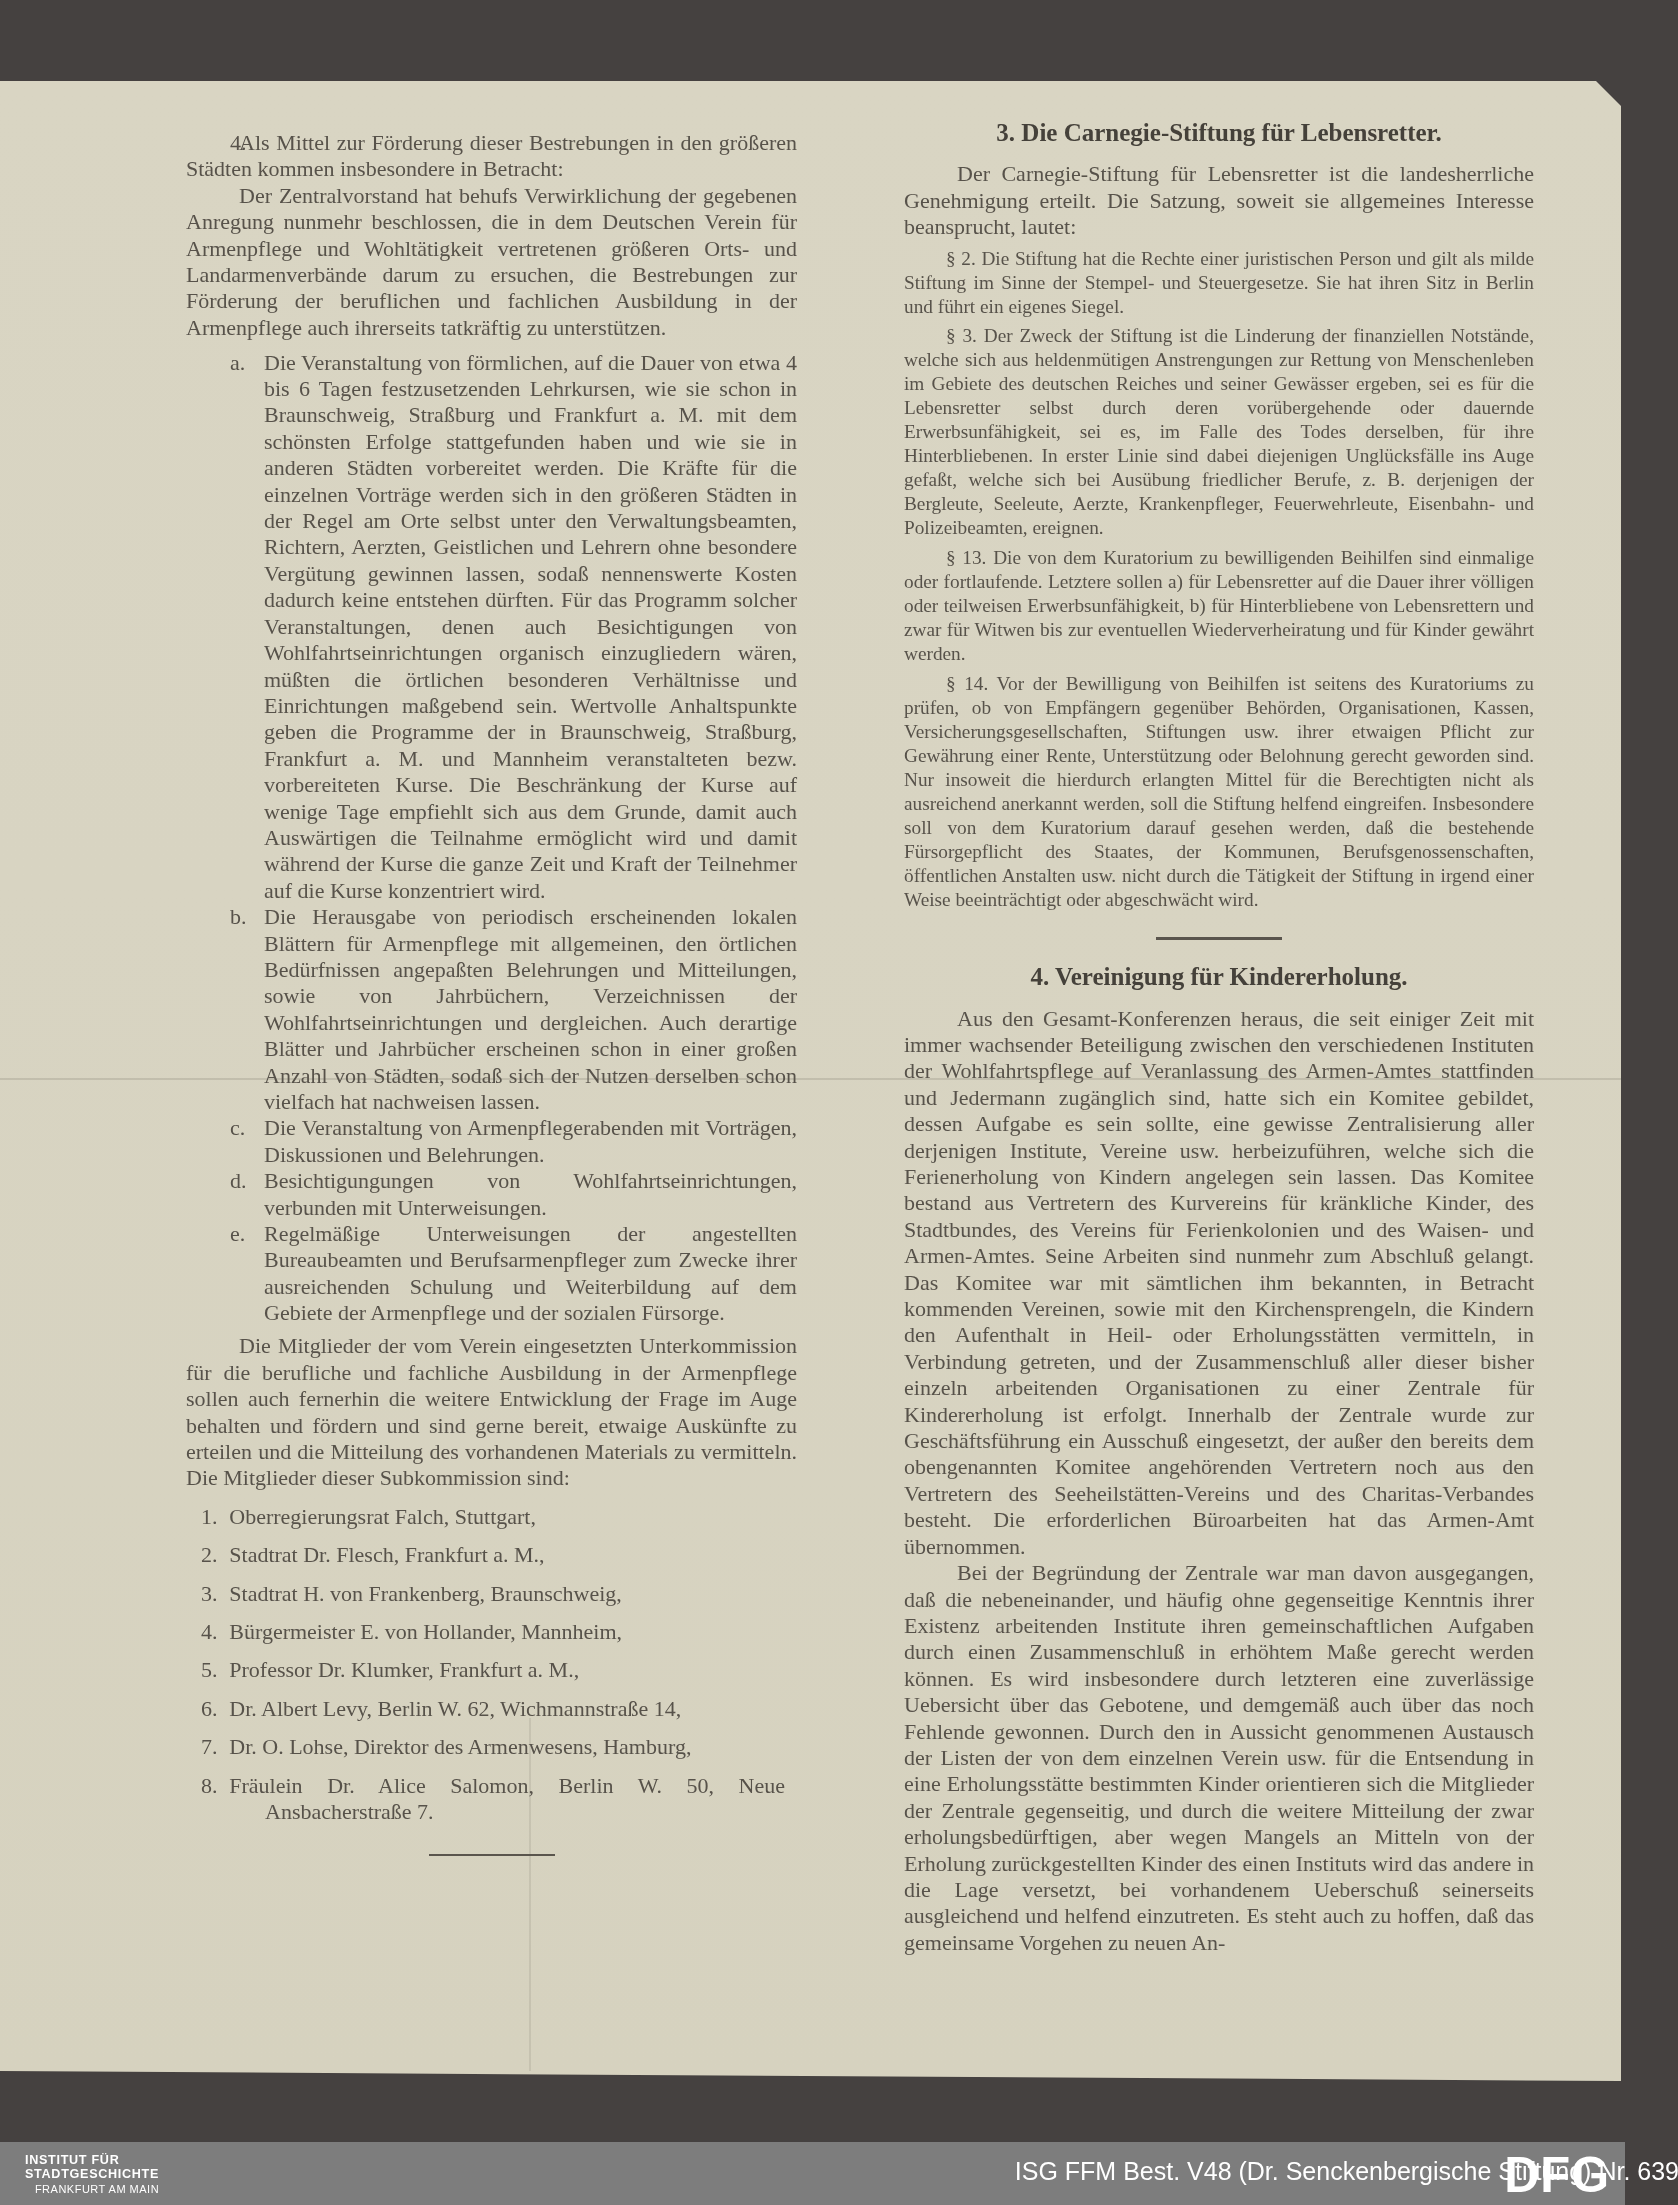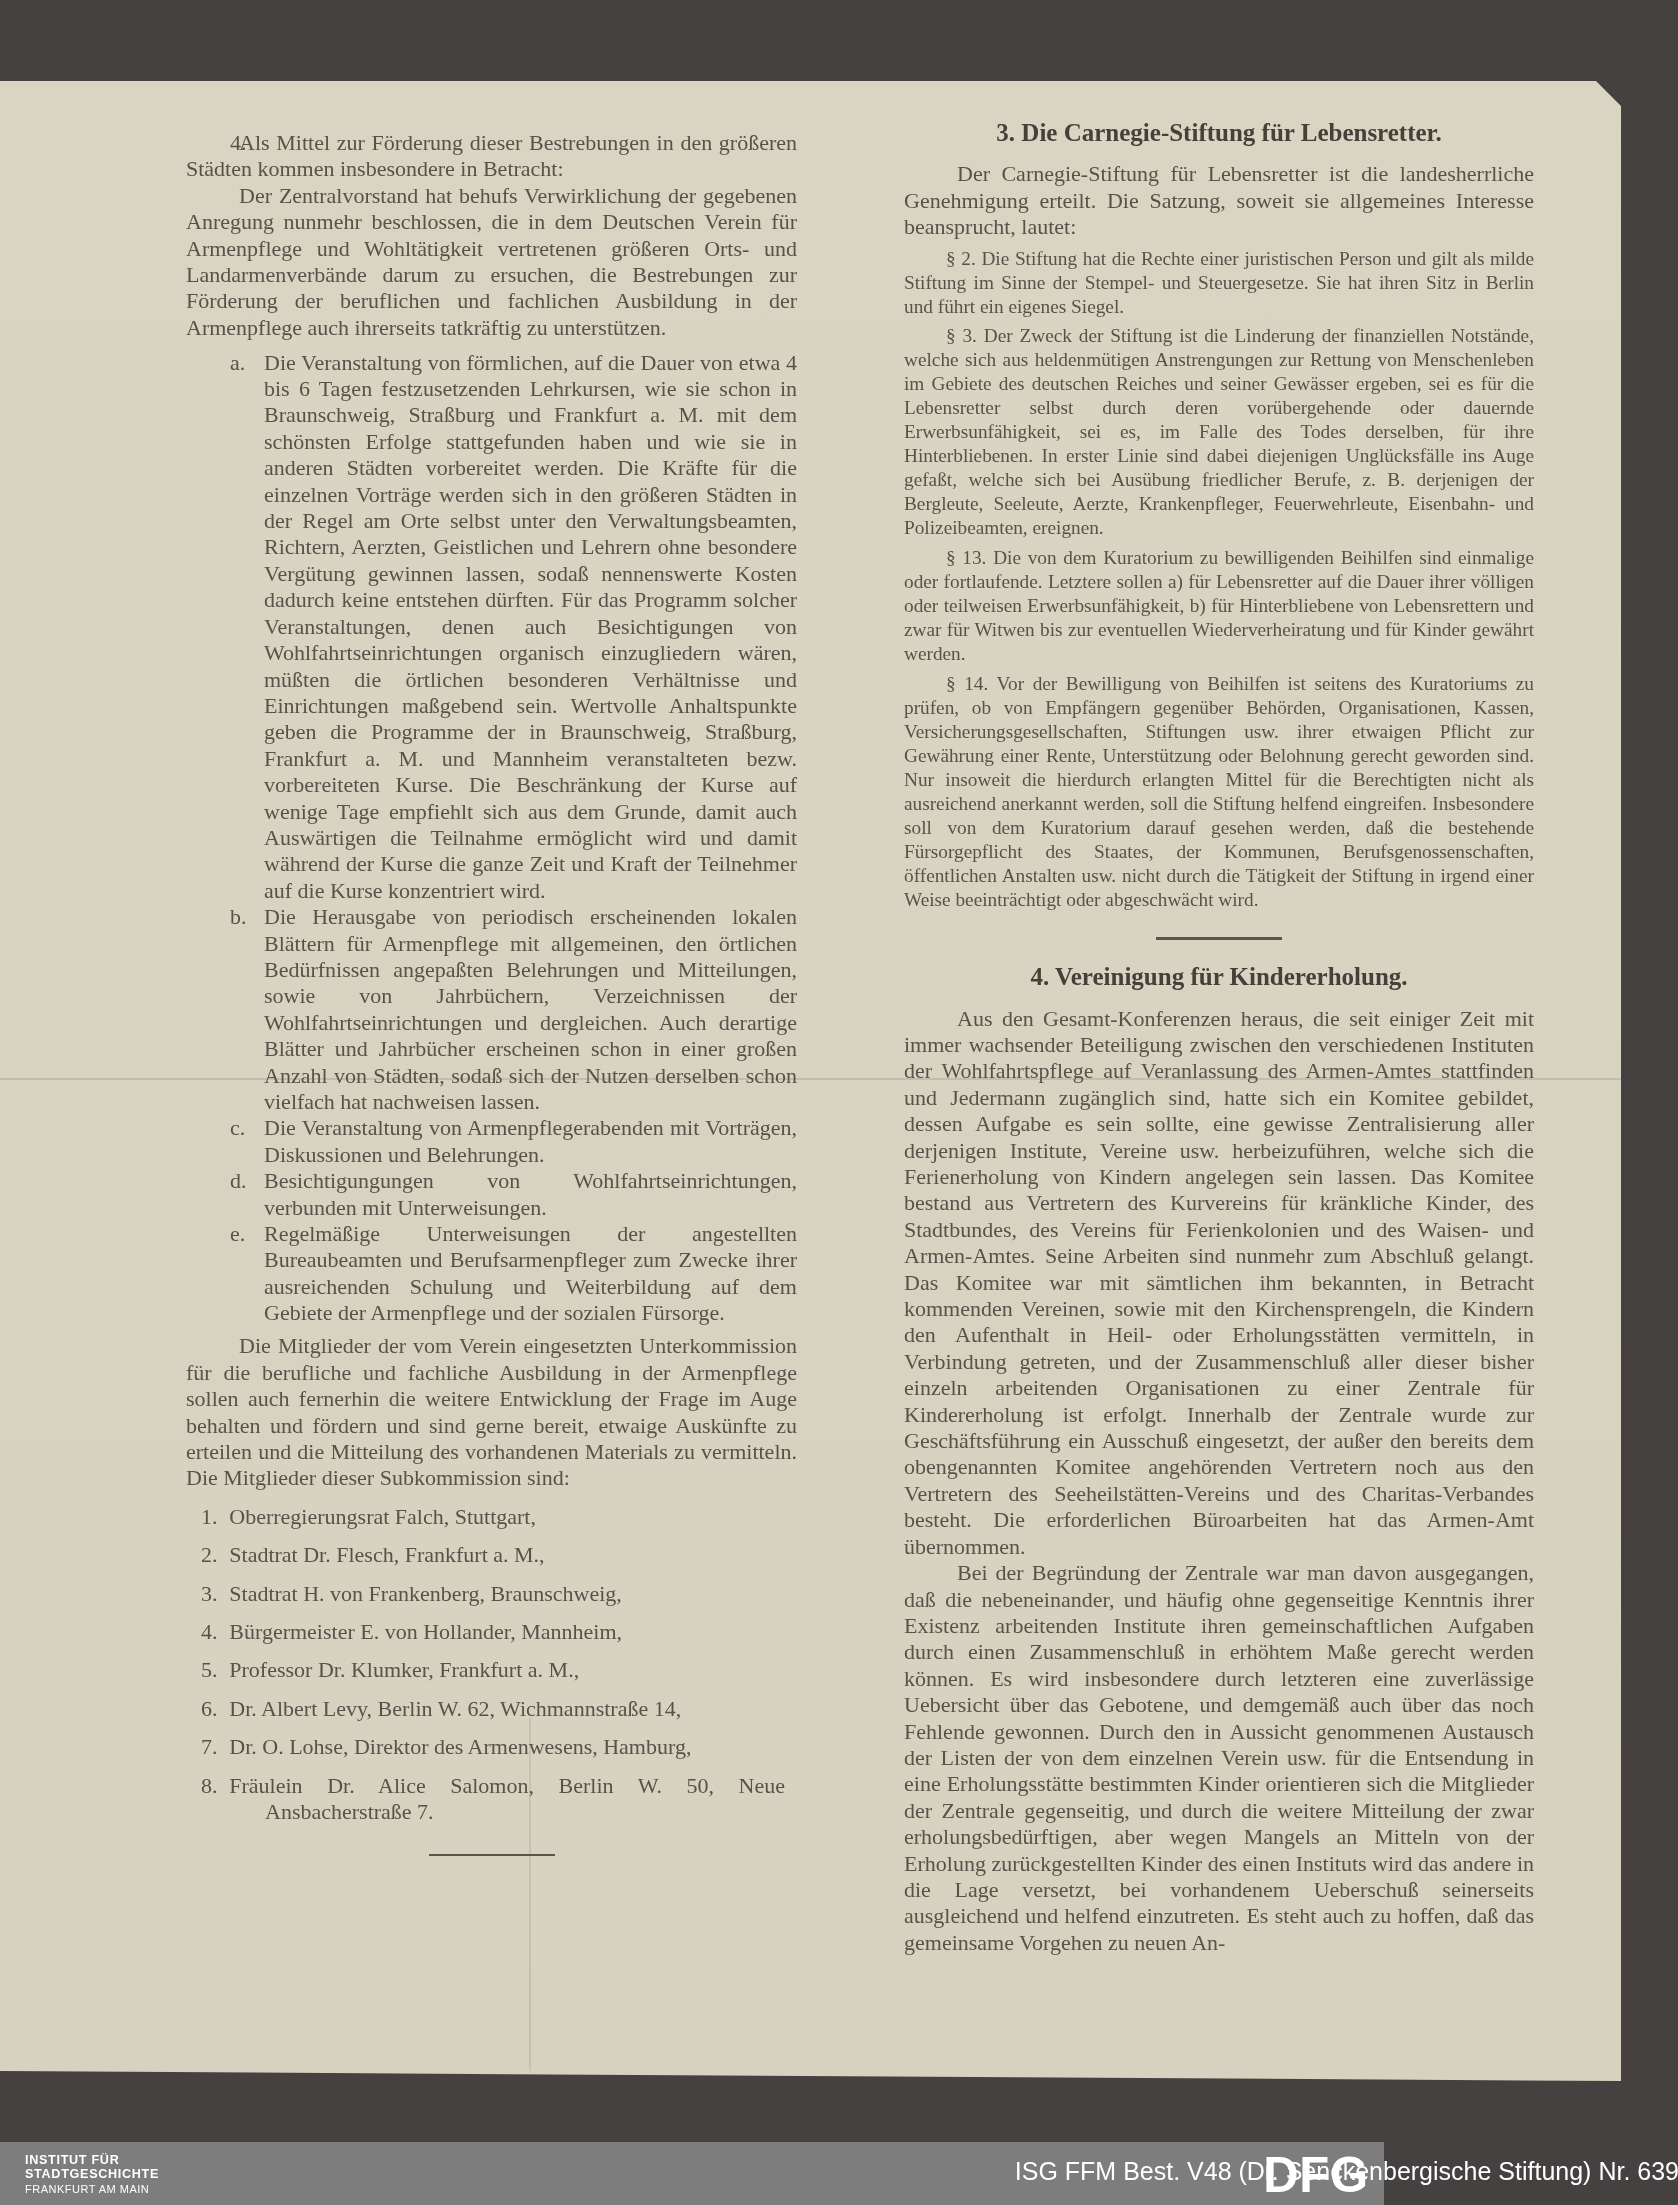--- a/index.html
+++ b/index.html
@@ -48,31 +48,31 @@
     margin:25px auto 22px auto;
   }
   .rule-left{
     width:126px;height:0;border-top:2.5px solid #5a554d;
     margin:28.5px auto 0 auto;
   }
   .mt{margin-top:8.4px;}
   .mt2{margin-top:6.7px;}
   
   .footer{
-    position:absolute;left:0;bottom:0;width:1384px;height:63px;
+    position:absolute;left:0;bottom:0;width:1625px;height:63px;
     background:#7d7d7d;color:#ffffff;
     font-family:"Liberation Sans", sans-serif;
   }
   .institute{
     position:absolute;left:25px;top:11px;line-height:14.3px;
   }
   .institute .l1,.institute .l2{
     font-weight:bold;font-size:12.6px;letter-spacing:0.7px;
   }
-  .institute .l3{font-size:11px;letter-spacing:0.5px;}
+  .institute .l3{font-size:11px;letter-spacing:0.5px;text-align:right;}
   .archive-ref{
     position:absolute;left:0;top:15px;width:1679px;
     text-align:right;font-size:25px;
   }
   .dfg{
     position:absolute;right:15px;top:5px;
     font-size:49px;font-weight:bold;letter-spacing:0.8px;
     transform:scaleY(1.02);
   }
 </style>

